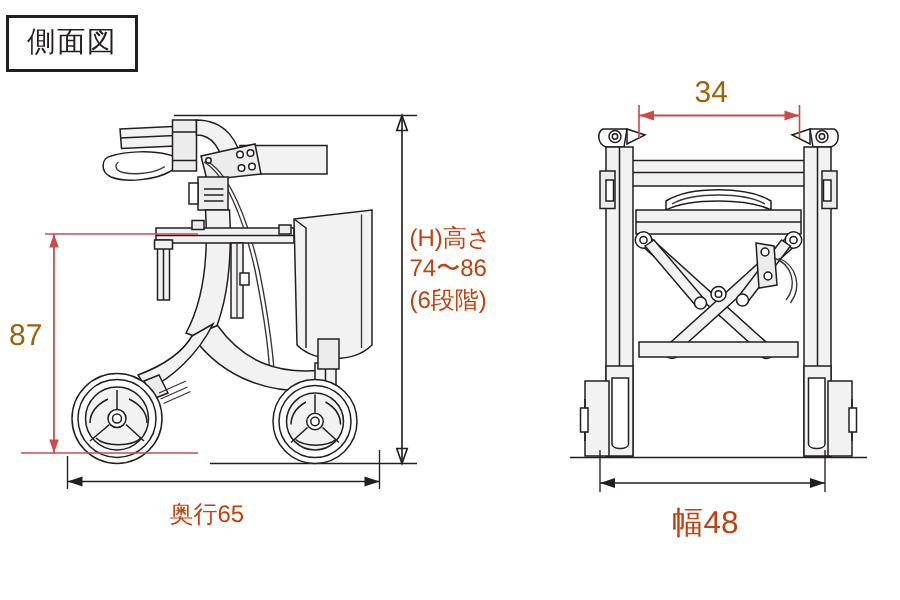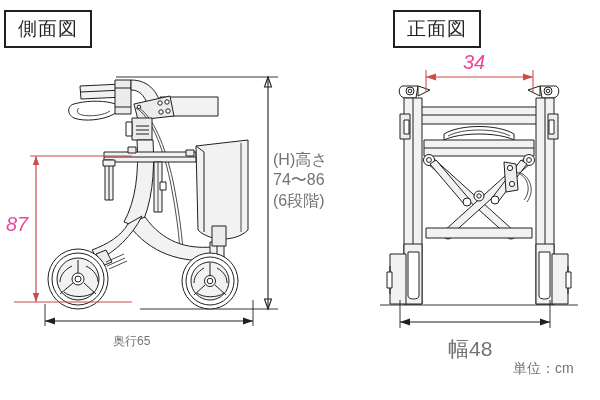--- a/index.html
+++ b/index.html
@@ -24,27 +24,27 @@
     white-space:nowrap;
     box-sizing:border-box;
   }
   #title-side{left:4px;top:6px;}
   #title-front{left:393px;top:6px;}
 
   .dim-label{
     position:absolute;
     white-space:pre;
     line-height:1.28;
-    color:#737373;
+    color:#c2410c;
   }
-  .dim-red{color:#ec4899;font-style:italic;}
+  .dim-red{color:#a16207;}
 
   #label-height{left:273px;top:146px;font-size:16px;}
   #label-47{left:6px;top:208px;font-size:20px;}
-  #label-depth{left:113px;top:330px;font-size:12px;}
+  #label-depth{left:113px;top:330px;font-size:16px;}
   #label-34{left:463px;top:46px;font-size:20px;}
   #label-width{left:448px;top:332px;font-size:21px;}
   #label-unit{left:513px;top:356px;font-size:14px;}
 
   svg{position:absolute;left:0;top:0;}
   .ln{fill:none;stroke:#231f20;stroke-width:1;}
   .ln-thin{fill:none;stroke:#3a3537;stroke-width:0.9;}
   .fillpart{fill:#f2f2f2;stroke:#231f20;stroke-width:1;}
   .fillpart2{fill:#ececec;stroke:#231f20;stroke-width:1;}
   .fillwhite{fill:#ffffff;stroke:#231f20;stroke-width:1;}
@@ -265,29 +265,27 @@
       <line class="extline" x1="550" y1="296" x2="550" y2="324"></line>
 
       <line class="dimline" x1="400" y1="318" x2="550" y2="318"></line>
       <path fill="#231f20" d="M400,318 L410,314.6 L410,321.4 Z"></path>
       <path fill="#231f20" d="M550,318 L540,314.6 L540,321.4 Z"></path>
     </g>
   </svg>
 
   <div class="panel-title" id="title-side">側面図</div>
 
-  <div class="panel-title" id="title-front">正面図</div>
 
   <div class="dim-label" id="label-height">(H)高さ
 74〜86
 (6段階)</div>
 
   <div class="dim-label dim-red" id="label-47">87</div>
 
   <div class="dim-label" id="label-depth">奥行65</div>
 
   <div class="dim-label dim-red" id="label-34">34</div>
 
   <div class="dim-label" id="label-width">幅48</div>
 
-  <div class="dim-label" id="label-unit">単位：cm</div>
 
 </div>
 
 </body></html>

